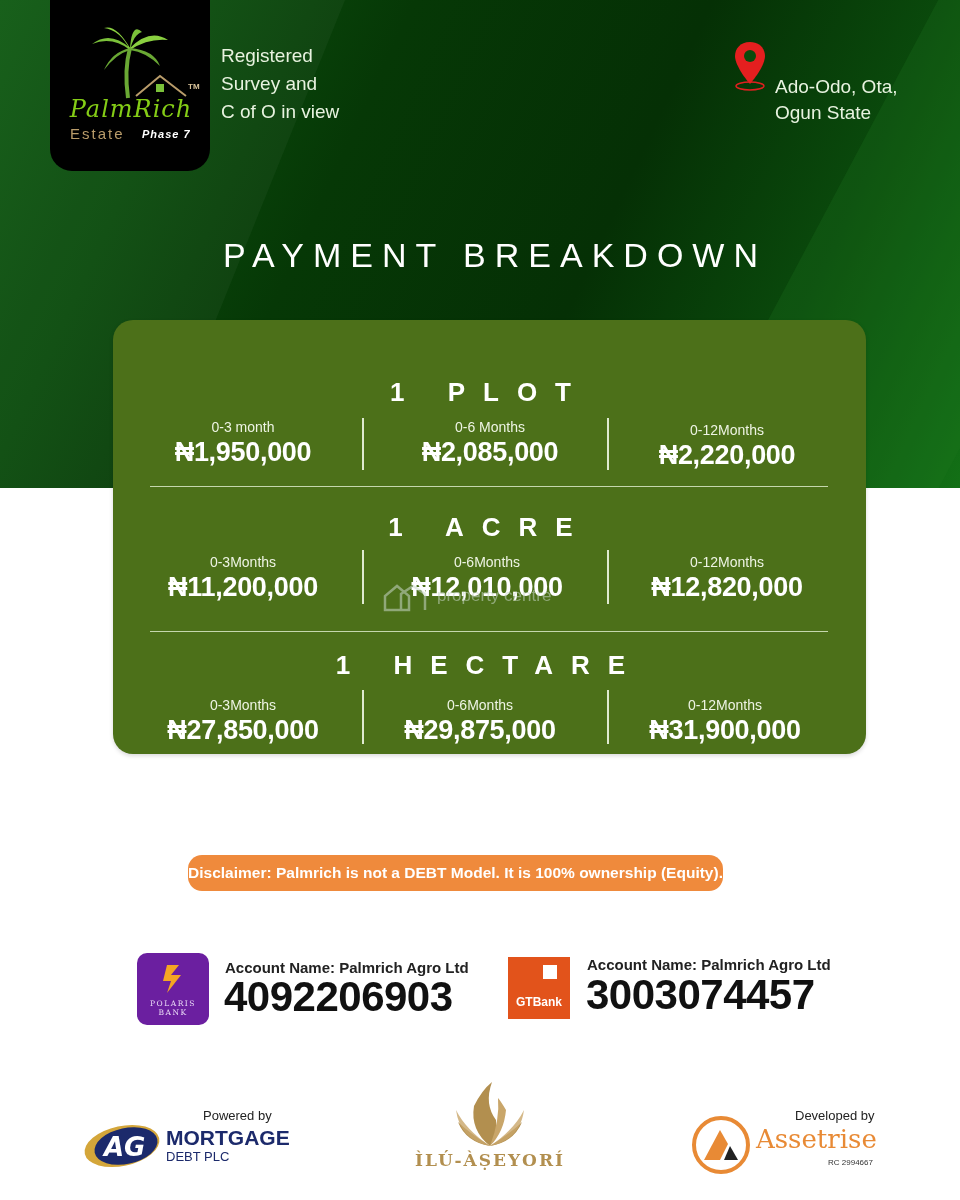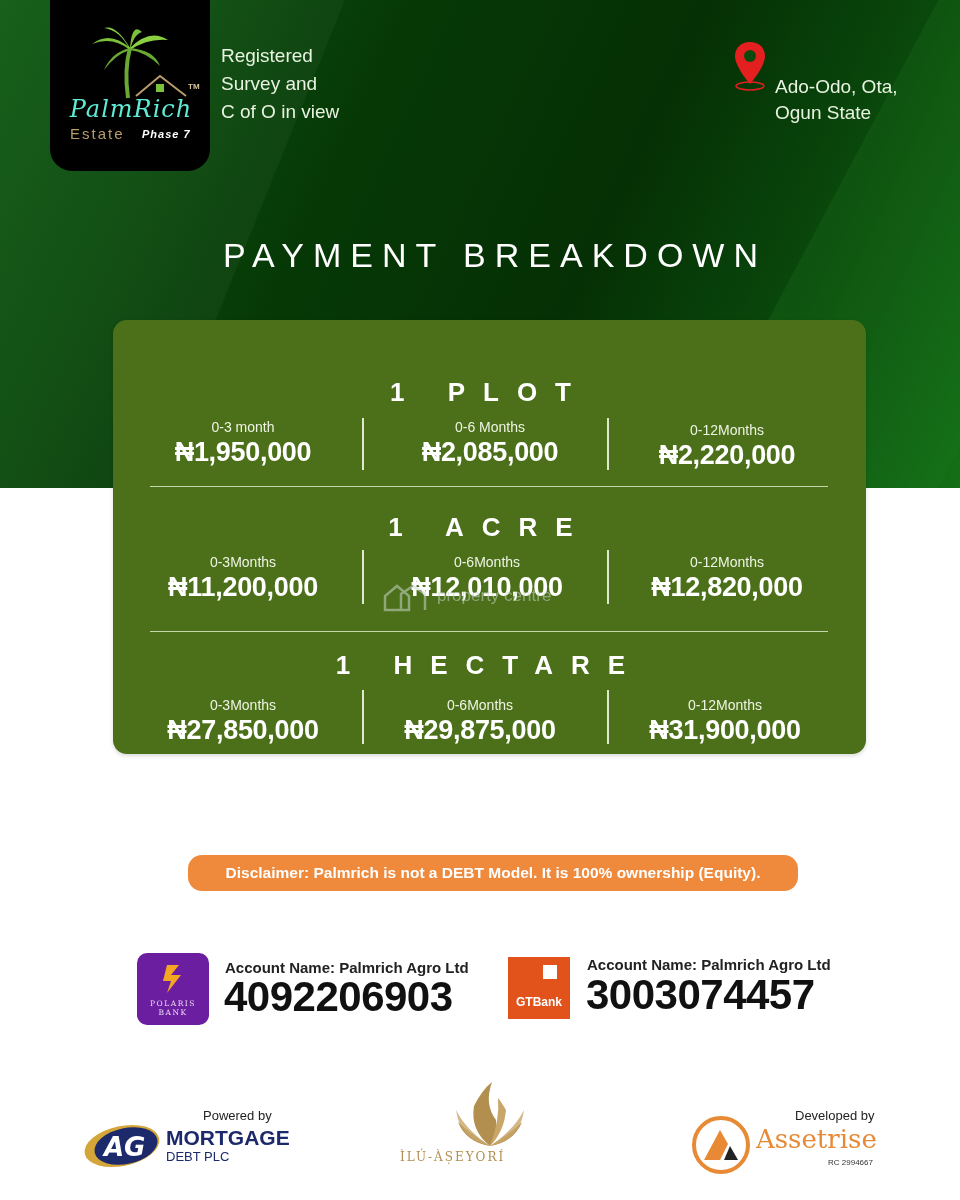--- a/index.html
+++ b/index.html
@@ -20,21 +20,21 @@
       background: rgba(30,120,30,0.25); transform: skewX(-28deg);
     }
 
     .logo-box {
       position: absolute; left: 50px; top: 0; width: 160px; height: 171px;
       background: #000; border-radius: 0 0 22px 22px;
     }
     .logo-box svg { position: absolute; left: 0; top: 0; }
     .logo-script {
       position: absolute; left: 6px; top: 95px; width: 150px; text-align: center;
-      font-family: "DejaVu Serif", serif; font-style: italic; color: #5eead4; font-size: 24px; letter-spacing: 1px;
+      font-family: "DejaVu Serif", serif; font-style: italic; color: #84cc16; font-size: 24px; letter-spacing: 1px;
     }
     .logo-tm { position: absolute; left: 138px; top: 82px; color: #d9c49b; font-size: 8px; font-weight: bold; }
     .logo-estate {
       position: absolute; left: 20px; top: 125px; color: #b99c6a; font-size: 15px; letter-spacing: 2px;
     }
     .logo-phase {
       position: absolute; left: 92px; top: 128px; color: #ffffff; font-size: 11px; font-weight: bold; letter-spacing: 1px; font-style: italic;
     }
 
     .reg-text {
@@ -46,40 +46,40 @@
     .location svg { position: absolute; left: 0; top: 2px; }
     .location .loc-text { position: absolute; left: 42px; top: 0; color: #e8f3e0; font-size: 19px; line-height: 26px; white-space: nowrap; margin-top: 36px; }
 
     .page-title {
       position: absolute; left: 0; top: 236px; width: 990px; text-align: center;
       color: #ffffff; font-size: 34px; letter-spacing: 9px; font-weight: normal;
     }
 
     .card {
       position: absolute; left: 113px; top: 320px; width: 753px; height: 434px;
-      background: #4c7019; border-radius: 14px;
+      background: #4c7019; border-radius: 20px;
       box-shadow: 0 2px 4px rgba(0,0,0,0.15);
     }
     .section { position: absolute; left: 0; width: 753px; }
     .section-title {
       position: absolute; left: 0; width: 753px; text-align: center;
       color: #ffffff; font-weight: bold; font-size: 26px; letter-spacing: 18px;
     }
     .col { position: absolute; width: 240px; text-align: center; color: #fff; }
     .col .term { font-size: 14px; color: #eef4e4; line-height: 20px; }
     .col .price { font-size: 27px; font-weight: bold; line-height: 30px; letter-spacing: -0.3px; }
     .vsep { position: absolute; width: 2px; background: #dfe9d0; }
     .hsep { position: absolute; left: 37px; width: 678px; height: 1px; background: #c5d7ad; }
 
     .watermark { position: absolute; left: 268px; top: 266px; color: rgba(200,215,200,0.55); font-size: 17px; }
     .watermark svg { position: absolute; left: 0; top: -4px; }
     .watermark span { position: absolute; left: 56px; top: 0; white-space: nowrap; }
 
     .disclaimer {
-      position: absolute; left: 188px; top: 855px; width: 610px; height: 36px;
+      position: absolute; left: 188px; top: 855px; width: 535px; height: 36px;
       background: #ef8a3c; border-radius: 14px; color: #fff; font-size: 15.5px; font-weight: bold;
       text-align: center; line-height: 36px; white-space: nowrap;
     }
 
     .bank { position: absolute; top: 953px; }
     .bank .logo { position: absolute; left: 0; top: 0; width: 72px; height: 72px; border-radius: 10px; }
     .bank .acct-name { position: absolute; top: 6px; font-size: 15px; color: #222; white-space: nowrap; font-weight: bold; }
     .bank .acct-num { position: absolute; top: 20px; font-size: 42px; font-weight: bold; color: #111; letter-spacing: -0.5px; white-space: nowrap; }
     .polaris { background: #6b1fa0; }
     .gtbank { background: #e2531b; border-radius: 0 !important; width: 62px !important; height: 62px !important; top: 4px !important; }
@@ -237,21 +237,21 @@
 
 <div class="footer-item" style="left:400px; top:1080px; width:180px; height:100px;">
   <svg width="180" height="70" viewBox="0 0 180 70">
     <path d="M90 66 Q70 50 74 26 Q82 10 92 2 Q84 24 96 40 Q98 56 90 66Z" fill="#b28f4f"></path>
     <path d="M90 66 Q104 52 106 30 Q100 20 98 18 Q100 40 90 66Z" fill="#c9a66a"></path>
     <path d="M90 66 Q66 62 58 42 Q68 52 90 66Z" fill="#b28f4f"></path>
     <path d="M90 66 Q114 62 122 42 Q112 52 90 66Z" fill="#b28f4f"></path>
     <path d="M90 66 Q60 60 56 30 Q66 50 90 66Z" fill="#c9a66a" opacity="0.8"></path>
     <path d="M90 66 Q120 60 124 30 Q114 50 90 66Z" fill="#c9a66a" opacity="0.8"></path>
   </svg>
-  <div style="position:absolute; left:0; top:70px; width:180px; text-align:left; font-family:'DejaVu Serif',serif; font-size:12px; letter-spacing:2px; color:#b28f4f; white-space:nowrap;">ÌLÚ-ÀṢEYORÍ</div>
+  <div style="position:absolute; left:0; top:70px; width:180px; text-align:center; font-family:'DejaVu Serif',serif; font-size:17px; letter-spacing:2px; color:#b28f4f; white-space:nowrap;font-weight:bold;">ÌLÚ-ÀṢEYORÍ</div>
 </div>
 
 <div class="footer-item" style="left:690px; top:1108px; width:210px; height:70px;">
   <svg width="62" height="62" viewBox="0 0 62 62" style="position:absolute; left:0; top:6px;">
     <circle cx="31" cy="31" r="27" fill="none" stroke="#e88a35" stroke-width="4"></circle>
     <path d="M14 46 L30 16 L38 30 L30 46Z" fill="#e88a35"></path>
     <path d="M34 46 L40 32 L48 46Z" fill="#222"></path>
   </svg>
   <div class="footer-small" style="position:absolute; left:68px; top:0;">Developed by</div>
   <div style="position:absolute; left:66px; top:16px; font-family:'DejaVu Serif',serif; font-size:26px; color:#e88a35; white-space:nowrap;">Assetrise</div>

